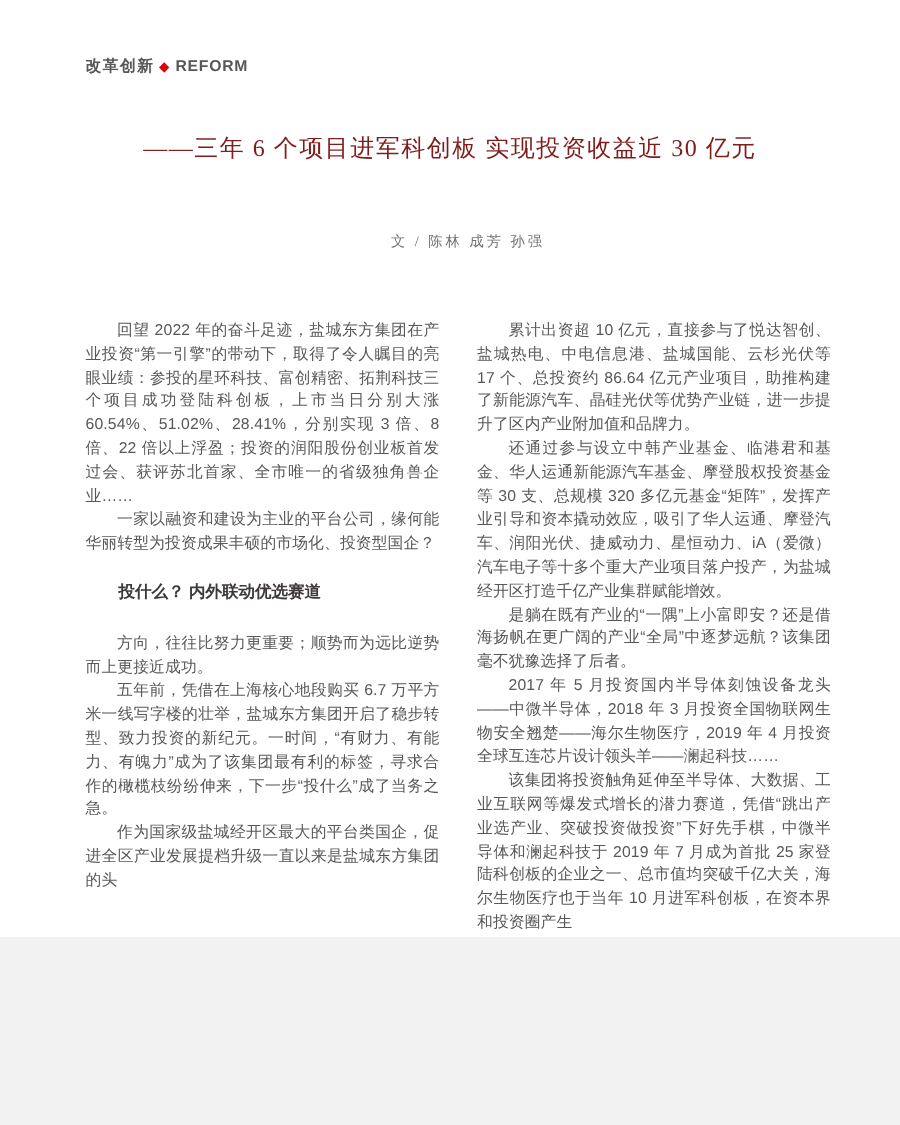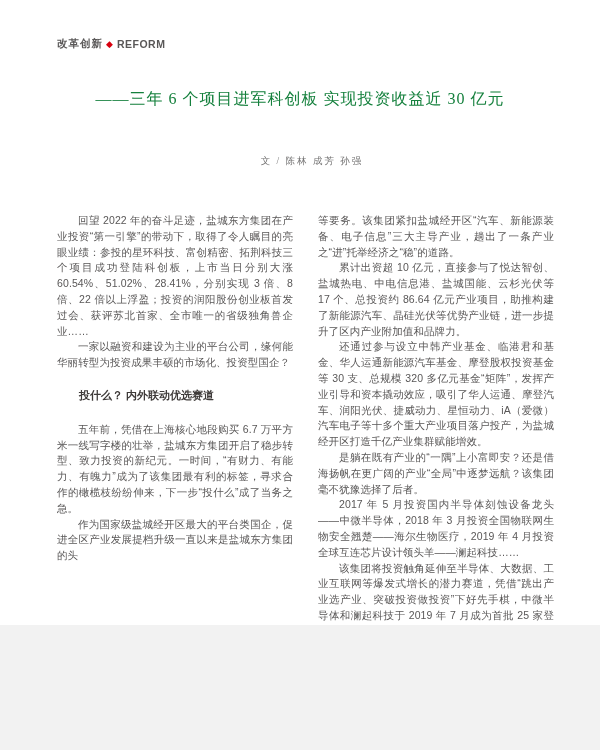--- a/index.html
+++ b/index.html
@@ -9,21 +9,21 @@
     font-family:"Liberation Sans","DejaVu Sans",sans-serif;
   }
   
   .hdr{position:absolute;top:37px;left:57px;font-size:10.5px;font-weight:bold;
        color:#595757;letter-spacing:1px;display:flex;align-items:center;gap:3px;}
   .hdr .diamond{color:#d7000f;font-size:9px;font-weight:normal;}
   .hdr .en{letter-spacing:0.5px;}
   
   .title-block{position:absolute;top:80px;left:0;right:0;text-align:center;}
   .main-title{font-size:23px;font-weight:bold;color:#5c3a4e;letter-spacing:1.5px;margin:0;}
-  .sub-title{font-size:16px;color:#15803d;margin:9px 0 0 0;font-weight:normal;
+  .sub-title{font-size:16px;color:#7f1d1d;margin:9px 0 0 0;font-weight:normal;
              font-family:"Liberation Serif","DejaVu Serif",serif;letter-spacing:1px;}
   .byline{position:absolute;top:155px;left:0;right:0;text-align:center;
           font-size:9.5px;color:#727171;letter-spacing:2px;
           font-family:"Liberation Serif","DejaVu Serif",serif;padding-left:24px;}
   
   .columns{position:absolute;top:213px;left:57px;display:flex;gap:25px;}
   .col{width:236px;}
   .col p{margin:0;font-size:10.5px;line-height:15.8px;color:#595757;
          text-align:justify;text-indent:2em;letter-spacing:0.1px;}
   .col p.no-indent{text-indent:0;}
@@ -52,25 +52,25 @@
     <h2 class="sub-title">——三年 6 个项目进军科创板 实现投资收益近 30 亿元</h2>
   </div>
 
   <div class="byline">文 / 陈林 成芳 孙强</div>
 
   <div class="columns">
     <div class="col">
       <p>回望 2022 年的奋斗足迹，盐城东方集团在产业投资“第一引擎”的带动下，取得了令人瞩目的亮眼业绩：参投的星环科技、富创精密、拓荆科技三个项目成功登陆科创板，上市当日分别大涨 60.54%、51.02%、28.41%，分别实现 3 倍、8 倍、22 倍以上浮盈；投资的润阳股份创业板首发过会、获评苏北首家、全市唯一的省级独角兽企业……</p>
       <p>一家以融资和建设为主业的平台公司，缘何能华丽转型为投资成果丰硕的市场化、投资型国企？</p>
       <h3>投什么？ 内外联动优选赛道</h3>
+      <p>方向，往往比努力更重要；顺势而为远比逆势而上更接近成功。</p>
       <p>五年前，凭借在上海核心地段购买 6.7 万平方米一线写字楼的壮举，盐城东方集团开启了稳步转型、致力投资的新纪元。一时间，“有财力、有能力、有魄力”成为了该集团最有利的标签，寻求合作的橄榄枝纷纷伸来，下一步“投什么”成了当务之急。</p>
       <p>作为国家级盐城经开区最大的平台类国企，促进全区产业发展提档升级一直以来是盐城东方集团的头</p>
     </div>
     <div class="col">
-      <p class="no-indent">等要务。该集团紧扣盐城经开区“汽车、新能源装备、电子信息”三大主导产业，趟出了一条产业之“进”托举经济之“稳”的道路。</p>
       <p>累计出资超 10 亿元，直接参与了悦达智创、盐城热电、中电信息港、盐城国能、云杉光伏等 17 个、总投资约 86.64 亿元产业项目，助推构建了新能源汽车、晶硅光伏等优势产业链，进一步提升了区内产业附加值和品牌力。</p>
       <p>还通过参与设立中韩产业基金、临港君和基金、华人运通新能源汽车基金、摩登股权投资基金等 30 支、总规模 320 多亿元基金“矩阵”，发挥产业引导和资本撬动效应，吸引了华人运通、摩登汽车、润阳光伏、捷威动力、星恒动力、iA（爱微）汽车电子等十多个重大产业项目落户投产，为盐城经开区打造千亿产业集群赋能增效。</p>
       <p>是躺在既有产业的“一隅”上小富即安？还是借海扬帆在更广阔的产业“全局”中逐梦远航？该集团毫不犹豫选择了后者。</p>
       <p>2017 年 5 月投资国内半导体刻蚀设备龙头——中微半导体，2018 年 3 月投资全国物联网生物安全翘楚——海尔生物医疗，2019 年 4 月投资全球互连芯片设计领头羊——澜起科技……</p>
       <p>该集团将投资触角延伸至半导体、大数据、工业互联网等爆发式增长的潜力赛道，凭借“跳出产业选产业、突破投资做投资”下好先手棋，中微半导体和澜起科技于 2019 年 7 月成为首批 25 家登陆科创板的企业之一、总市值均突破千亿大关，海尔生物医疗也于当年 10 月进军科创板，在资本界和投资圈产生</p>
     </div>
   </div>
 
   <div class="footer">
     <span class="pagenum">34</span>

